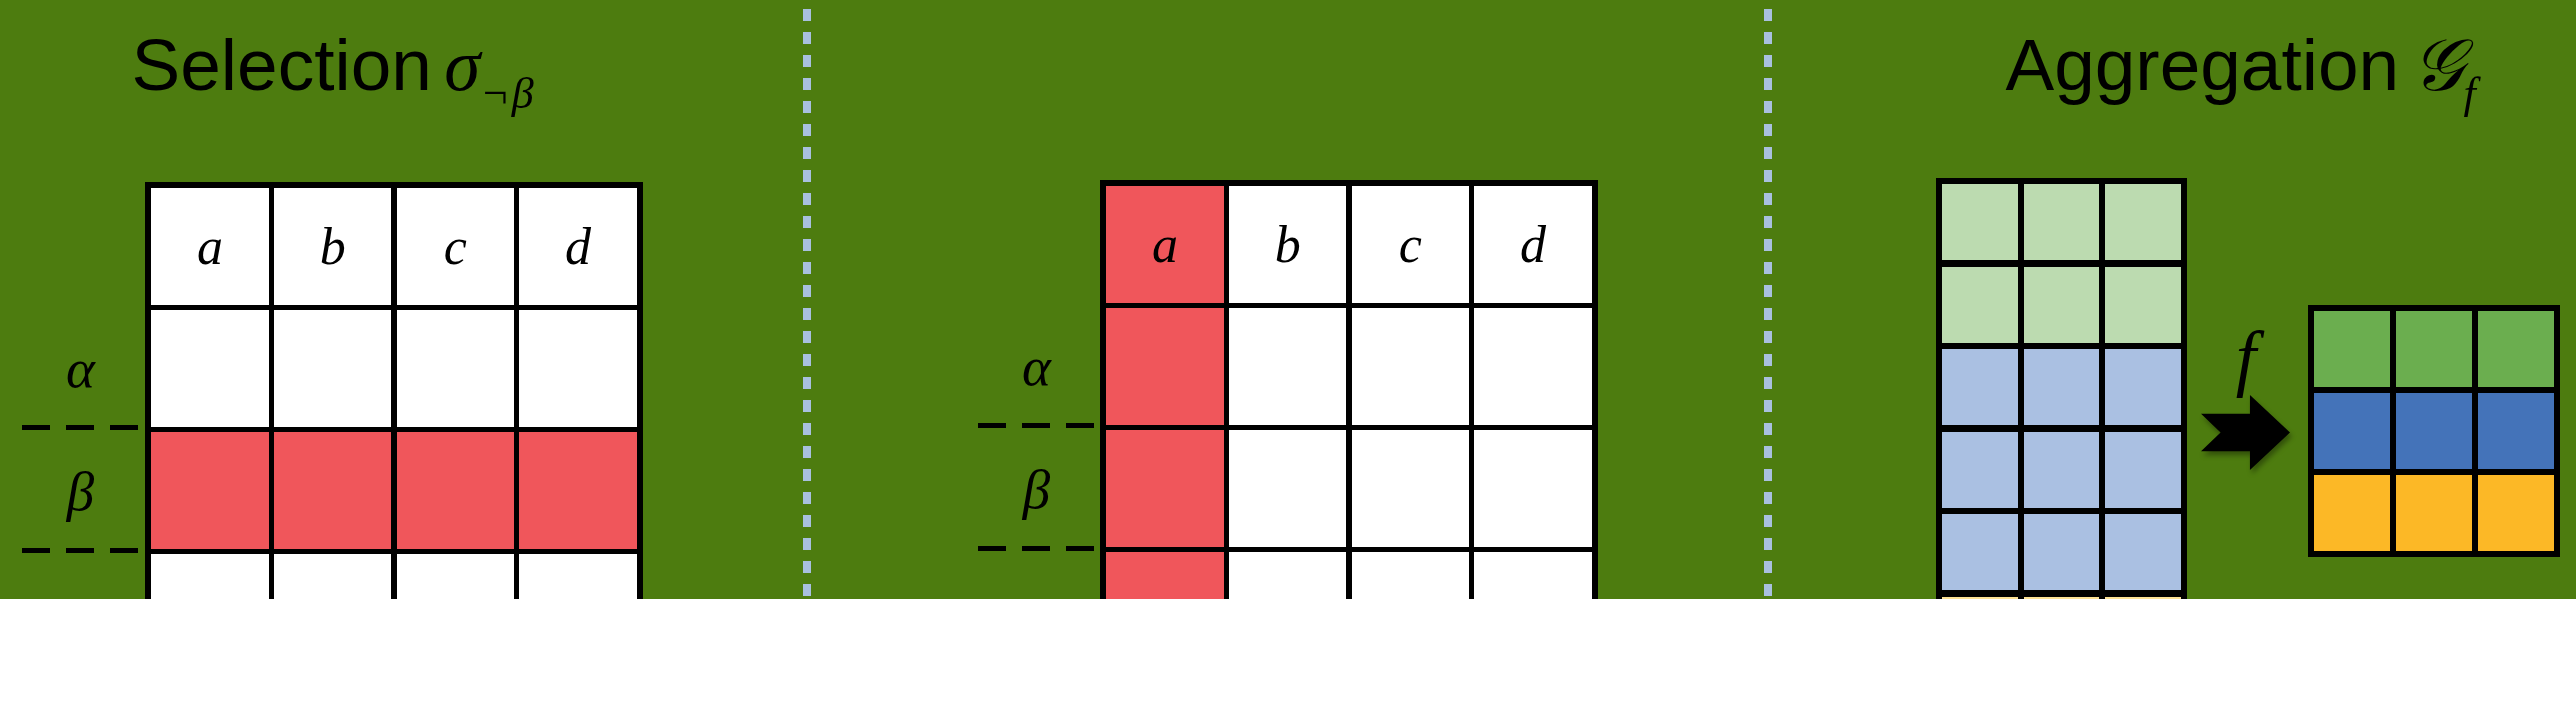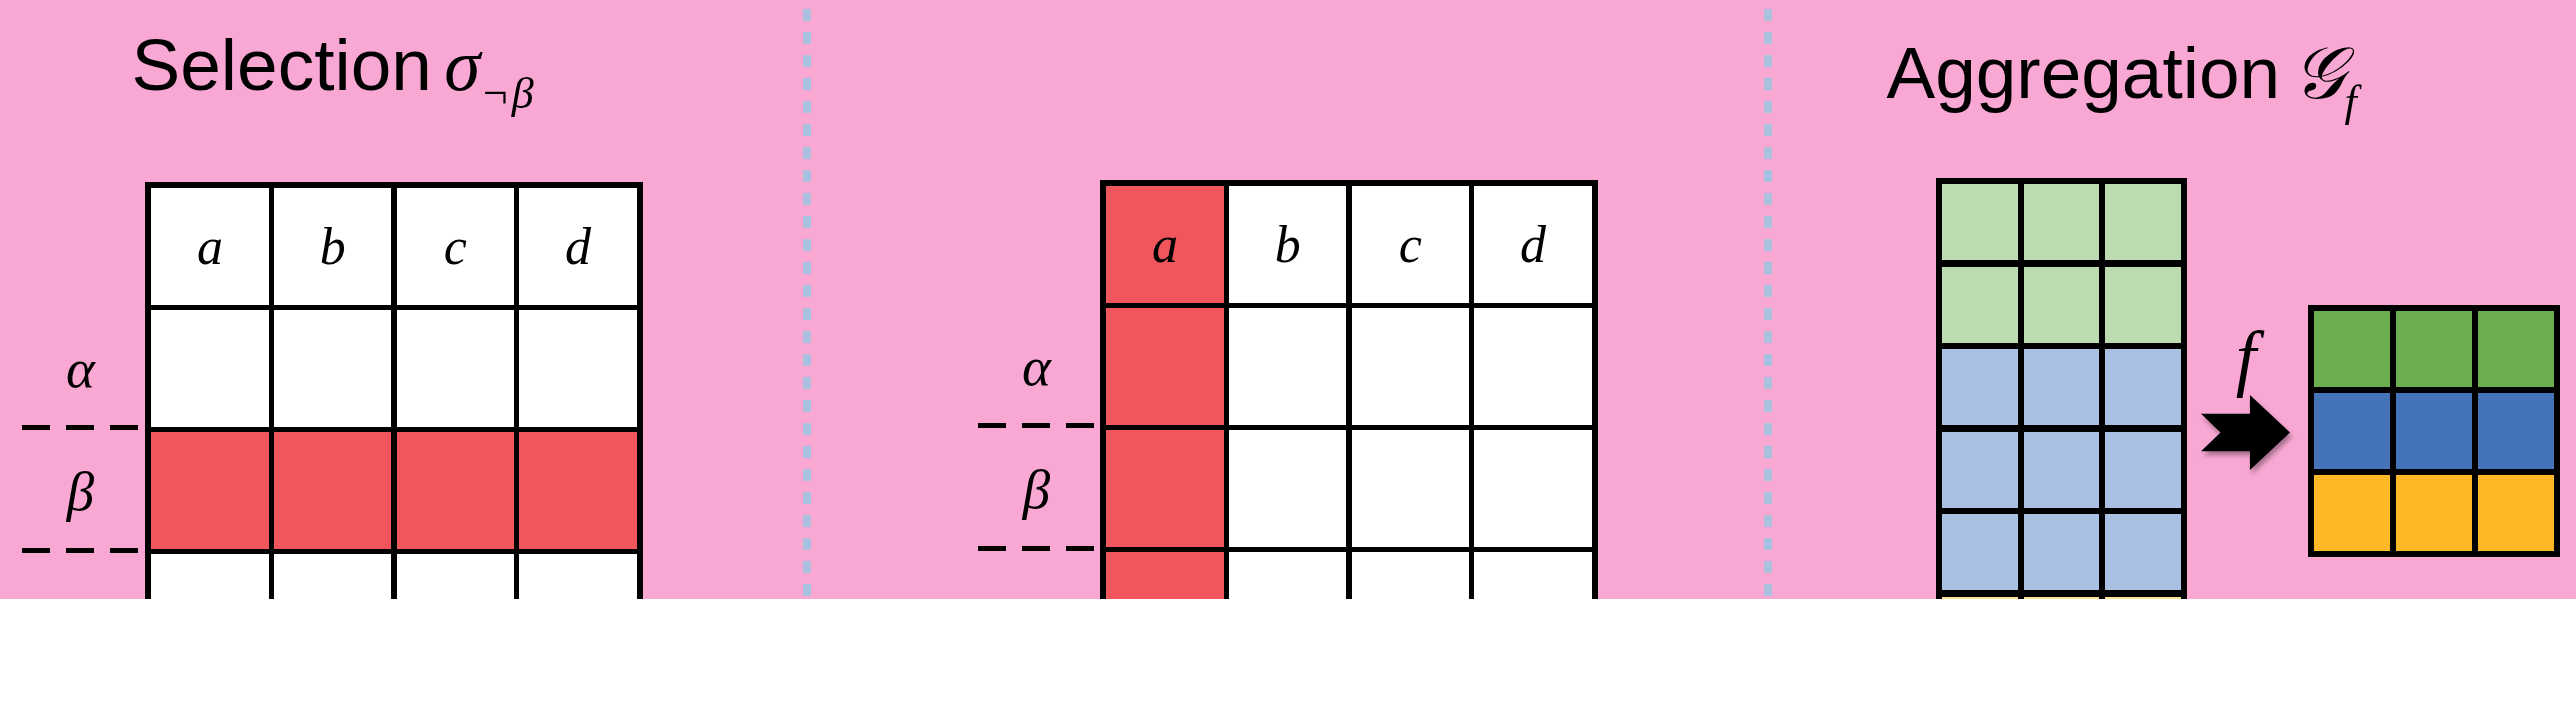--- a/index.html
+++ b/index.html
@@ -1,16 +1,16 @@
 <!DOCTYPE html>
 <html style="font-size:14.2px"><head>
 <meta charset="utf-8">
 <style>
   html,body{margin:0;padding:0;background:#fff;}
-  .canvas{position:relative;width:2576px;height:599px;background:#f9a8d4;overflow:hidden;
+  .canvas{position:relative;width:2576px;height:599px;background:#4d7c0f;overflow:hidden;
           font-family:"Liberation Sans",sans-serif;}
   
   .divider{position:absolute;top:9px;height:692px;width:8px;}
   
   .title{position:absolute;top:23px;width:533px;text-align:center;font-size:73px;
          color:#000;white-space:nowrap;line-height:1.15;}
   .title .op{font-family:"Liberation Serif","DejaVu Serif",serif;font-style:italic;margin-left:12.4px;}
   .title .subsc{font-family:"Liberation Serif","DejaVu Serif",serif;font-style:italic;
                 font-size:44px;position:relative;top:18px;letter-spacing:1.8px;}
   
@@ -97,21 +97,21 @@
       <div class="cell" style="background: rgb(255, 255, 255);"></div>
     </div>
 
   <div class="rowlab" style="left:999px;top:326px;">α</div>
   <div class="rowlab" style="left:999px;top:449px;">β</div>
   <div class="rowlab" style="left:999px;top:572px;">γ</div>
 
   <div class="rowdash" style="left:978px;top:423px;"></div>
   <div class="rowdash" style="left:978px;top:546px;"></div>
 
-  <div class="title" style="left:1856px;margin-top:8px;">
+  <div class="title" style="left:1975px;">
     <span>Aggregation</span><span class="op">𝒢</span><span class="subsc">f</span>
   </div>
 
   <div class="agrid" id="inputGrid" style="grid-template-columns: repeat(3, 1fr); grid-template-rows: repeat(6, 1fr);">
       <div class="gcell" style="background: rgb(188, 219, 176);"></div>
       <div class="gcell" style="background: rgb(188, 219, 176);"></div>
       <div class="gcell" style="background: rgb(188, 219, 176);"></div>
       <div class="gcell" style="background: rgb(188, 219, 176);"></div>
       <div class="gcell" style="background: rgb(188, 219, 176);"></div>
       <div class="gcell" style="background: rgb(188, 219, 176);"></div>

